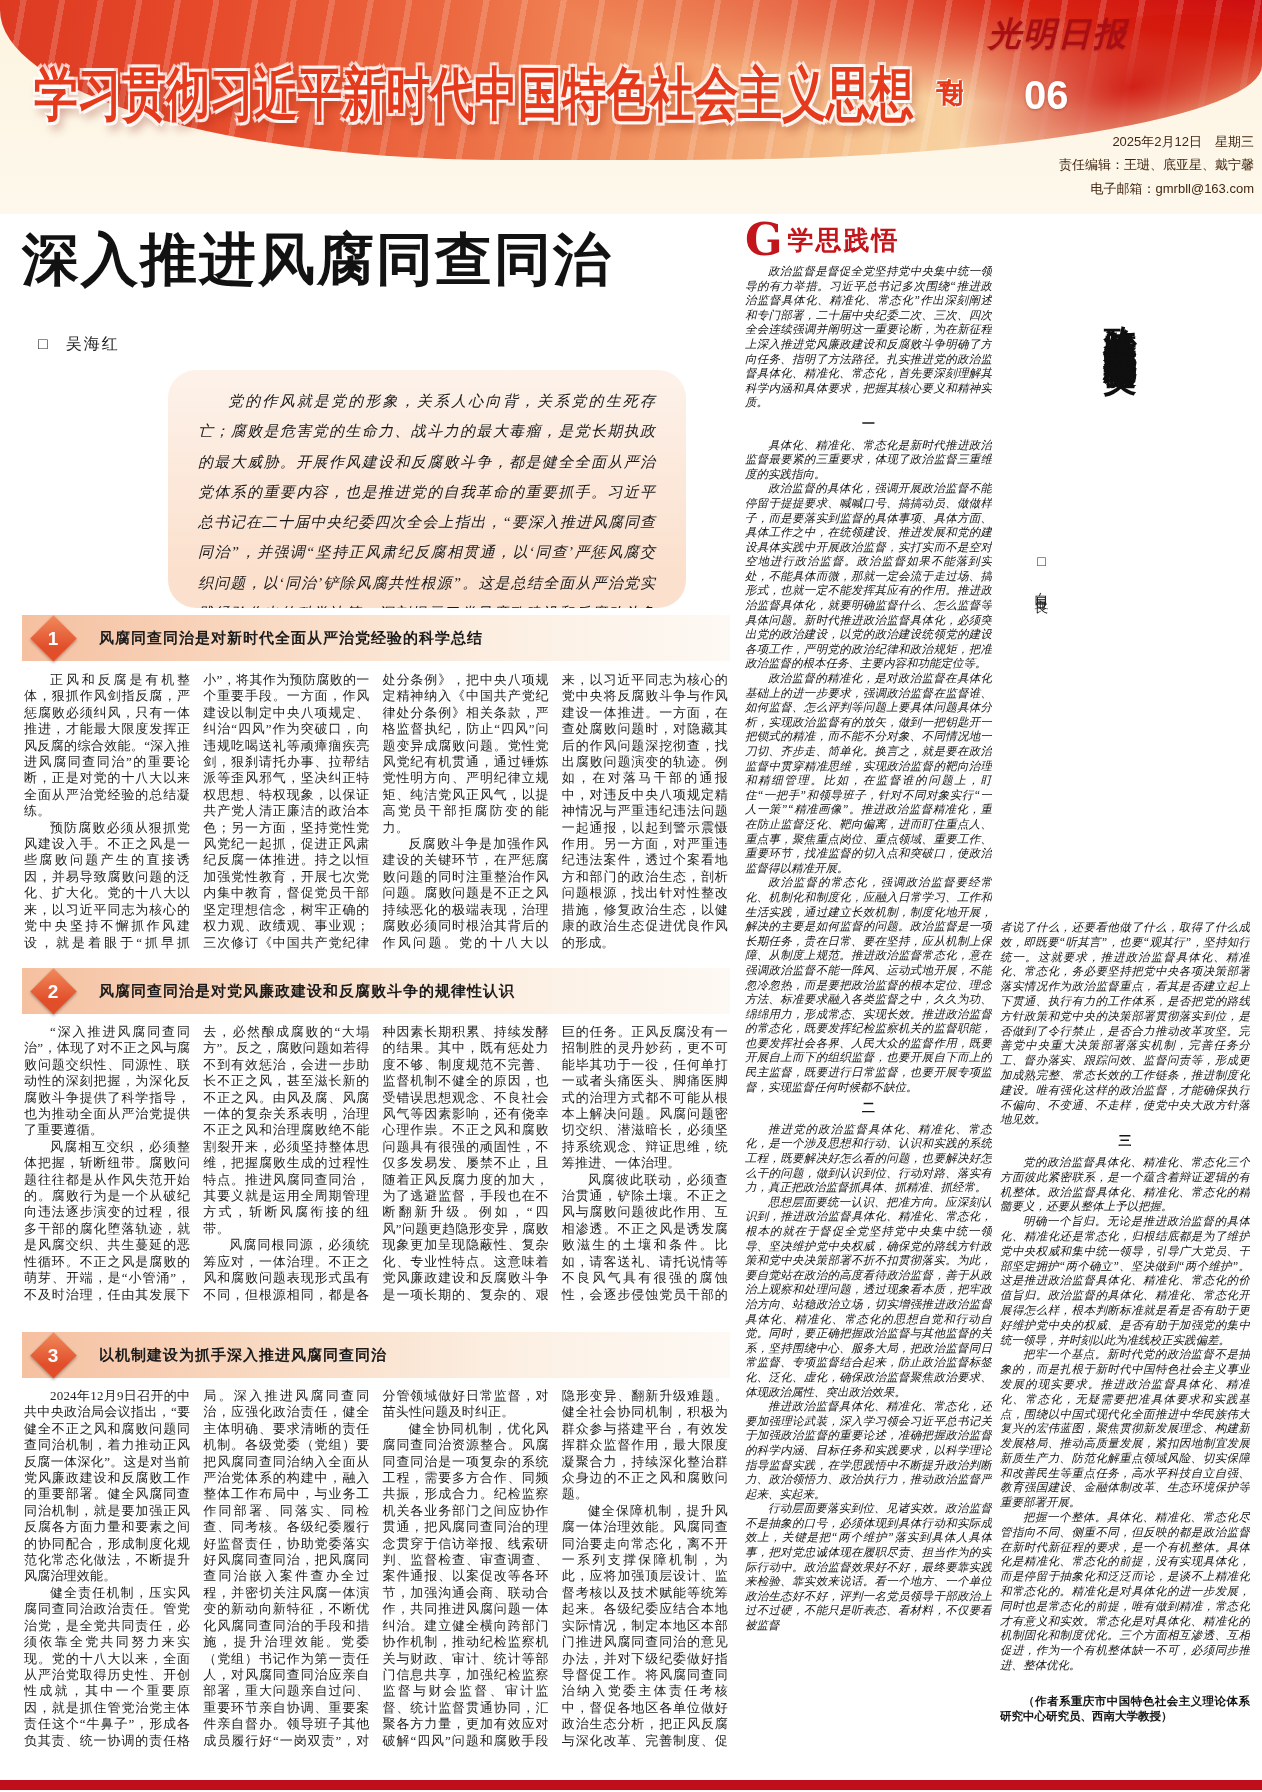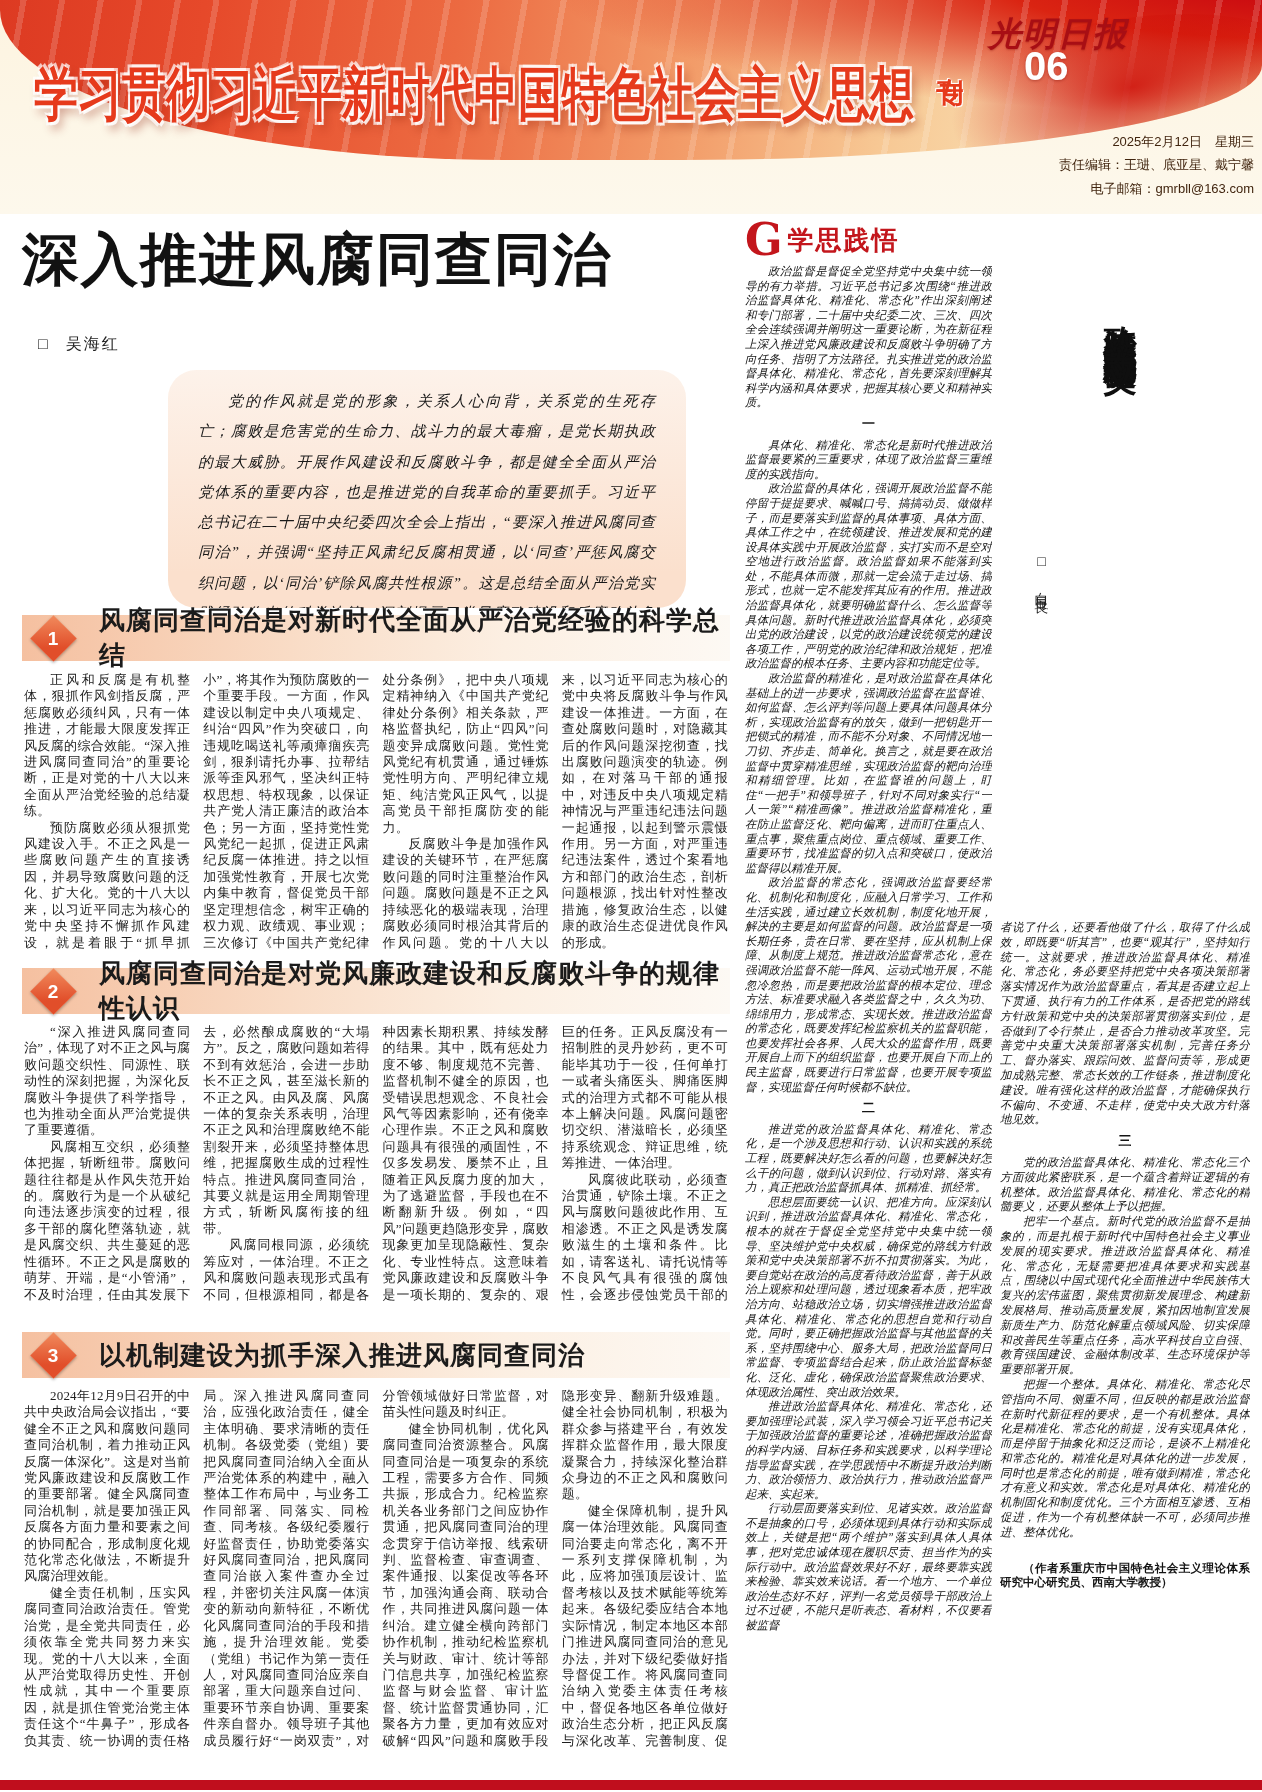--- a/index.html
+++ b/index.html
@@ -25,21 +25,21 @@
     font-family:"Liberation Sans", sans-serif; font-weight:900; font-size:44px; letter-spacing:0;
     color:#e63a1c; transform:scaleY(1.32); transform-origin:left top;
     text-shadow:0 0 3px #fff, 2px 2px 0 rgba(255,255,255,.85), -2px -2px 0 rgba(255,255,255,.7),
       -2px 2px 0 rgba(255,255,255,.7), 2px -2px 0 rgba(255,255,255,.7), 4px 5px 8px rgba(140,25,5,.45); }
   .banner-zhuankan { position:absolute; left:932px; top:56px; writing-mode:vertical-rl;
     font-family:"Liberation Sans", sans-serif; font-weight:900; font-size:27px; letter-spacing:3px; color:#e63a1c;
     text-shadow:0 0 2px #fff, 1px 1px 0 #fff, -1px -1px 0 #fff; }
   .masthead { position:absolute; left:988px; top:12px; font-family:"DejaVu Serif", serif;
     font-style:italic; font-weight:700; font-size:33px; letter-spacing:2px; color:#a80e14;
     text-shadow:0 1px 2px rgba(120,0,0,.35); }
-  .page-number { position:absolute; left:1024px; top:44px; font-family:"Liberation Sans", sans-serif;
+  .page-number { position:absolute; left:1024px; top:73px; font-family:"Liberation Sans", sans-serif;
     font-weight:700; font-size:40px; color:#ffffff; text-shadow:0 1px 3px rgba(120,10,0,.4);text-align:right; }
   .banner-meta { position:absolute; right:8px; top:130px; text-align:right;
     font-family:"Liberation Sans", sans-serif; font-weight:400; font-size:13px; line-height:1.8; color:#41250f; }
 
   
   .main-art { position:absolute; left:22px; top:220px; width:708px; height:1562px; }
   .main-headline { position:absolute; left:0; top:2px; font-family:"DejaVu Serif", serif;
     font-weight:900; font-size:57px; letter-spacing:2px; color:#121212; white-space:nowrap; }
   .main-byline { position:absolute; left:16px; top:114px; font-size:16px; color:#222; letter-spacing:2px; }
   .intro-box { position:absolute; left:146px; top:150px; right:44px; max-height:238px; overflow:hidden;
@@ -48,21 +48,21 @@
     text-align:justify; color:#191919; }
   .intro-box p { text-indent:2em; }
 
   .sec-bar { position:absolute; left:0; width:708px; height:46px; display:flex; align-items:center;
     background:linear-gradient(90deg,#f5c0a0 0%,#f9dcc6 38%,#fcefe2 68%,#fdf9f4 100%); }
   .diamond { width:33px; height:33px; flex:none; margin-left:15px; margin-right:29px;
     transform:rotate(45deg); background:linear-gradient(135deg,#f18b5d 0%,#e14e2a 70%);
     box-shadow:1px 1px 3px rgba(0,0,0,.3); display:flex; align-items:center; justify-content:center; }
   .diamond i { transform:rotate(-45deg); font-style:normal; color:#fff; font-weight:700; font-size:19px;
     font-family:"Liberation Sans", sans-serif; }
-  .sec-title { font-family:"Liberation Sans", sans-serif; font-weight:700; font-size:26px;
+  .sec-title { font-family:"Liberation Sans", sans-serif; font-weight:700; font-size:15px;
     letter-spacing:1px; color:#1b1b1b; }
   .sec-body { position:absolute; left:2px; width:704px; column-count:4; column-gap:13px; column-fill:auto;
     overflow:hidden; text-align:justify; font-size:13px; line-height:16.4px; letter-spacing:.2px; color:#1e1e1e; }
   .sec-body p { text-indent:2em; }
   #sec1-bar { top:395px; } #sec1-body { top:452px; height:292px; }
   #sec2-bar { top:748px; } #sec2-body { top:804px; height:290px; }
   #sec3-bar { top:1112px; } #sec3-body { top:1168px; height:376px; }
 
   
   .col-art { position:absolute; left:745px; top:218px; width:517px; height:1564px; }
@@ -178,20 +178,21 @@
   </div>
 
   <div class="v-headline">政治监督具体化精准化常态化的精髓要义</div>
   <div class="v-author">□ 白显良</div>
 
   <div class="cont-col">
     <p style="text-indent:0;">者说了什么，还要看他做了什么，取得了什么成效，即既要“听其言”，也要“观其行”，坚持知行统一。这就要求，推进政治监督具体化、精准化、常态化，务必要坚持把党中央各项决策部署落实情况作为政治监督重点，看其是否建立起上下贯通、执行有力的工作体系，是否把党的路线方针政策和党中央的决策部署贯彻落实到位，是否做到了令行禁止，是否合力推动改革攻坚。完善党中央重大决策部署落实机制，完善任务分工、督办落实、跟踪问效、监督问责等，形成更加成熟完整、常态长效的工作链条，推进制度化建设。唯有强化这样的政治监督，才能确保执行不偏向、不变通、不走样，使党中央大政方针落地见效。</p>
     <div class="divider">三</div>
     <div>
         <p>党的政治监督具体化、精准化、常态化三个方面彼此紧密联系，是一个蕴含着辩证逻辑的有机整体。政治监督具体化、精准化、常态化的精髓要义，还要从整体上予以把握。</p>
+        <p>明确一个旨归。无论是推进政治监督的具体化、精准化还是常态化，归根结底都是为了维护党中央权威和集中统一领导，引导广大党员、干部坚定拥护“两个确立”、坚决做到“两个维护”。这是推进政治监督具体化、精准化、常态化的价值旨归。政治监督的具体化、精准化、常态化开展得怎么样，根本判断标准就是看是否有助于更好维护党中央的权威、是否有助于加强党的集中统一领导，并时刻以此为准线校正实践偏差。</p>
         <p>把牢一个基点。新时代党的政治监督不是抽象的，而是扎根于新时代中国特色社会主义事业发展的现实要求。推进政治监督具体化、精准化、常态化，无疑需要把准具体要求和实践基点，围绕以中国式现代化全面推进中华民族伟大复兴的宏伟蓝图，聚焦贯彻新发展理念、构建新发展格局、推动高质量发展，紧扣因地制宜发展新质生产力、防范化解重点领域风险、切实保障和改善民生等重点任务，高水平科技自立自强、教育强国建设、金融体制改革、生态环境保护等重要部署开展。</p>
         <p>把握一个整体。具体化、精准化、常态化尽管指向不同、侧重不同，但反映的都是政治监督在新时代新征程的要求，是一个有机整体。具体化是精准化、常态化的前提，没有实现具体化，而是停留于抽象化和泛泛而论，是谈不上精准化和常态化的。精准化是对具体化的进一步发展，同时也是常态化的前提，唯有做到精准，常态化才有意义和实效。常态化是对具体化、精准化的机制固化和制度优化。三个方面相互渗透、互相促进，作为一个有机整体缺一不可，必须同步推进、整体优化。</p>
         <p class="author-note">（作者系重庆市中国特色社会主义理论体系研究中心研究员、西南大学教授）</p>
       </div>
   </div>
 </div>
 
 <div class="bottom-bar"></div>
 
 </body></html>

